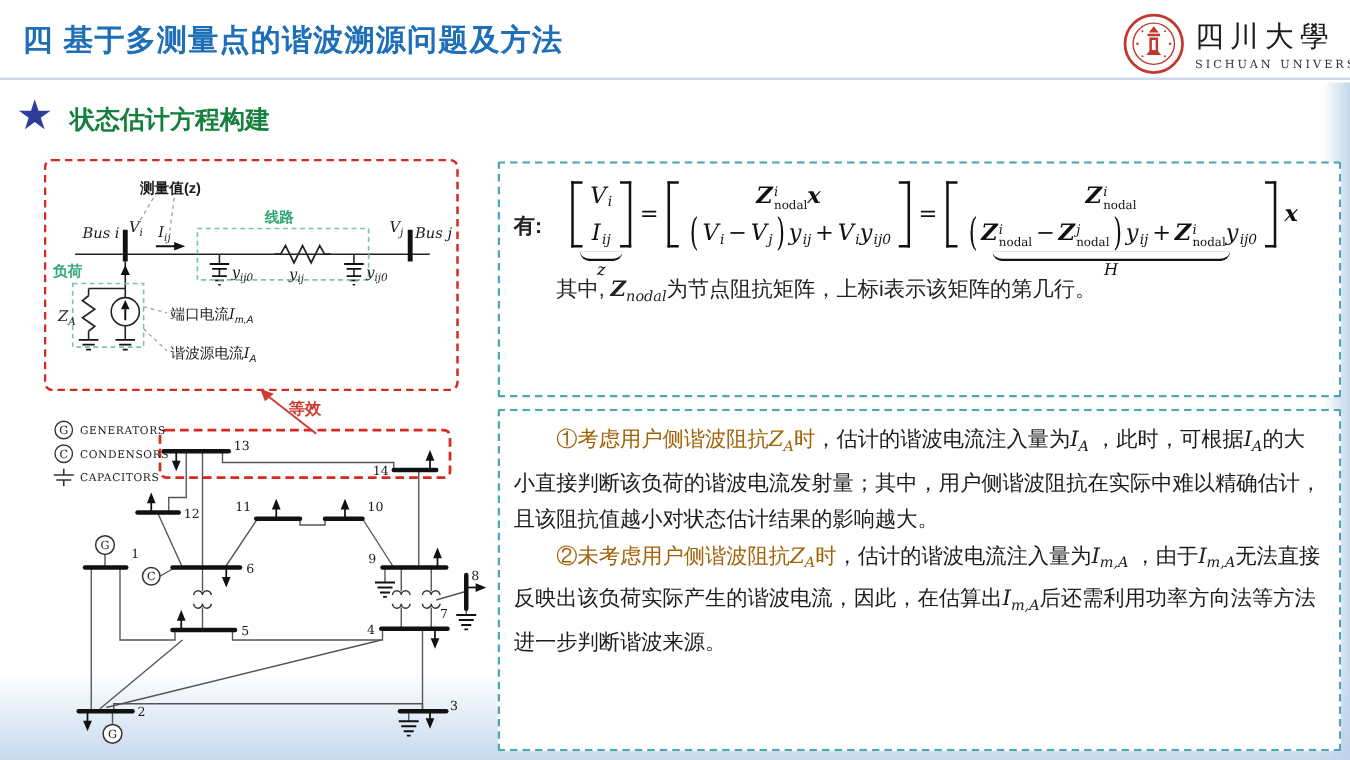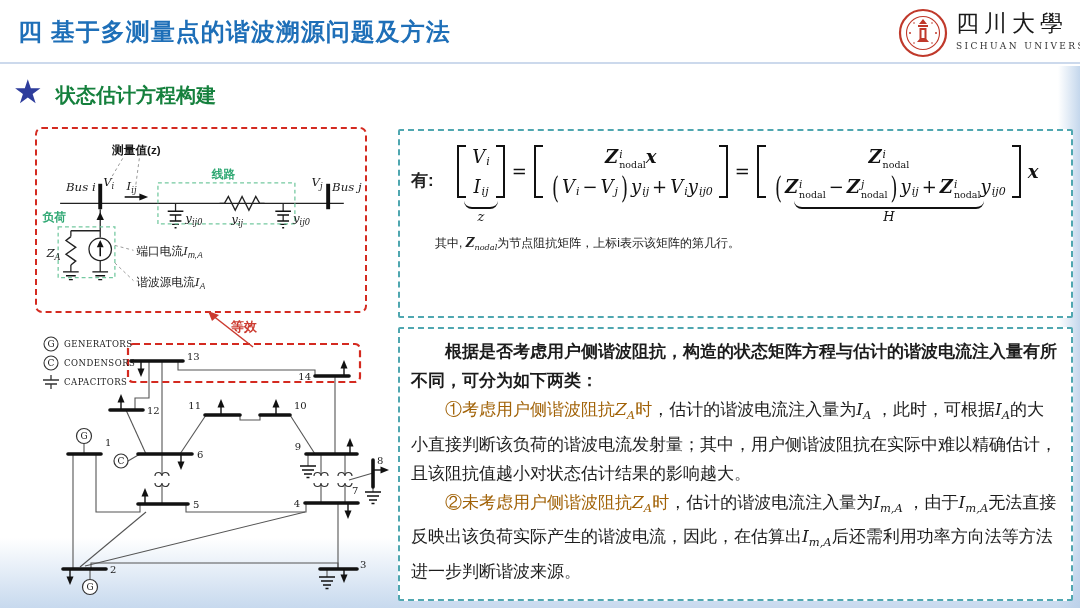--- a/index.html
+++ b/index.html
@@ -6,21 +6,21 @@
   .slide{position:relative;width:1080px;height:608px;background:#ffffff;overflow:hidden;
          font-family:"Liberation Sans",sans-serif;color:#222;}
   
   .wash-bottom{position:absolute;left:0;top:538px;width:1080px;height:70px;
     background:linear-gradient(180deg,rgba(214,228,243,0),rgba(193,213,236,0.9));z-index:0;}
   .wash-right{position:absolute;left:1058px;top:66px;width:22px;height:542px;
     background:linear-gradient(90deg,rgba(214,228,243,0),rgba(186,208,233,0.85));z-index:0;}
   
   .title{position:absolute;left:18px;top:16px;font-size:24px;font-weight:700;color:#1e6fb8;letter-spacing:1px;z-index:2;}
   .divider{position:absolute;left:0;top:62px;width:1080px;height:2px;background:#ccd9ec;z-index:1;}
-  .logo{position:absolute;left:898px;top:8px;width:176px;height:54px;z-index:2;display:flex;}
+  .logo{position:absolute;left:898px;top:8px;width:176px;height:54px;z-index:2;display:flex;align-items:center;}
   .seal{width:50px;height:50px;flex:0 0 auto;}
   .logo-txt{margin-left:8px;}
   .logo-cn{font-family:"DejaVu Serif",serif;font-size:23px;color:#1a1a1a;letter-spacing:5px;white-space:nowrap;}
   .logo-en{font-family:"DejaVu Serif",serif;font-size:9px;color:#333;letter-spacing:2.4px;margin-top:2px;white-space:nowrap;}
   
   .star{position:absolute;left:13px;top:72px;font-size:33px;color:#2e3d9c;z-index:2;}
   .section-heading{position:absolute;left:56px;top:82px;font-size:20px;font-weight:700;color:#15803d;z-index:2;text-align:right;}
   
   .circuit-box{position:absolute;left:35px;top:127px;width:332px;height:186px;box-sizing:border-box;
     border:2.5px dashed #d42a20;border-radius:7px;z-index:2;}
@@ -38,21 +38,21 @@
   .red-t{font-family:"Liberation Sans",sans-serif;font-size:13px;font-weight:700;fill:#cc3b30;}
   
   .ibox{position:absolute;left:398px;width:675px;box-sizing:border-box;background:#fff;
     border:2px dashed #4fa7b0;border-radius:2px;padding:8px 11px;z-index:2;}
   #box1{top:129px;height:189px;}
   #box2{top:327px;height:274px;}
   .ibox p{margin:0;text-indent:2em;font-size:17px;line-height:29px;color:#1c1c1c;}
   #box1 .l1{line-height:26px;}
   .eqrow{display:flex;align-items:flex-start;margin:2px 0 0 0;}
   .you{font-weight:700;font-size:17px;flex:0 0 auto;margin-top:28px;}
-  .foot{font-size:12px;line-height:22px;text-indent:2em;margin-top:12px;}
+  .foot{font-size:17px;line-height:22px;text-indent:2em;margin-top:1px;}
   
   .seg.b{font-weight:700;}
   .seg.r{font-weight:400;color:#a16207;}
   .seg.m{font-family:"DejaVu Serif",serif;font-style:italic;}
   .seg.ms{font-family:"DejaVu Serif",serif;font-style:italic;font-size:0.68em;vertical-align:-0.32em;}
   
   .equation{display:flex;align-items:center;margin:4px auto 22px auto;
     font-family:"DejaVu Serif",serif;font-size:18px;color:#111;}
   .tk{display:inline-flex;align-items:center;white-space:nowrap;}
   .tbase{font-style:italic;}
@@ -433,17 +433,16 @@
           </span>
           <span class="tk tb trailx">
             <span class="tbase">x</span>
           </span>
         </div>
     </div>
     <div class="foot"><span class="seg ">其中, </span><span class="seg b m">Z</span><span class="seg ms">nodal</span><span class="seg ">为节点阻抗矩阵，上标i表示该矩阵的第几行。</span></div>
   </div>
 
   <div class="ibox" id="box2">
-    <p><span class="seg b">根据是否考虑用户侧谐波阻抗，构造的状态矩阵方程与估计的谐波电流注入量有所不同，可分为如下两类：</span></p>
     <p><span class="seg r">①考虑用户侧谐波阻抗</span><span class="seg r m">Z</span><span class="seg r ms">A</span><span class="seg r">时</span><span class="seg ">，估计的谐波电流注入量为</span><span class="seg m">I</span><span class="seg ms">A</span><span class="seg "> ，此时，可根据</span><span class="seg m">I</span><span class="seg ms">A</span><span class="seg ">的大小直接判断该负荷的谐波电流发射量；其中，用户侧谐波阻抗在实际中难以精确估计，且该阻抗值越小对状态估计结果的影响越大。</span></p>
     <p><span class="seg r">②未考虑用户侧谐波阻抗</span><span class="seg r m">Z</span><span class="seg r ms">A</span><span class="seg r">时</span><span class="seg ">，估计的谐波电流注入量为</span><span class="seg m">I</span><span class="seg ms">m,A</span><span class="seg "> ，由于</span><span class="seg m">I</span><span class="seg ms">m,A</span><span class="seg ">无法直接反映出该负荷实际产生的谐波电流，因此，在估算出</span><span class="seg m">I</span><span class="seg ms">m,A</span><span class="seg ">后还需利用功率方向法等方法进一步判断谐波来源。</span></p>
   </div>
 </div>
 
 </body></html>

